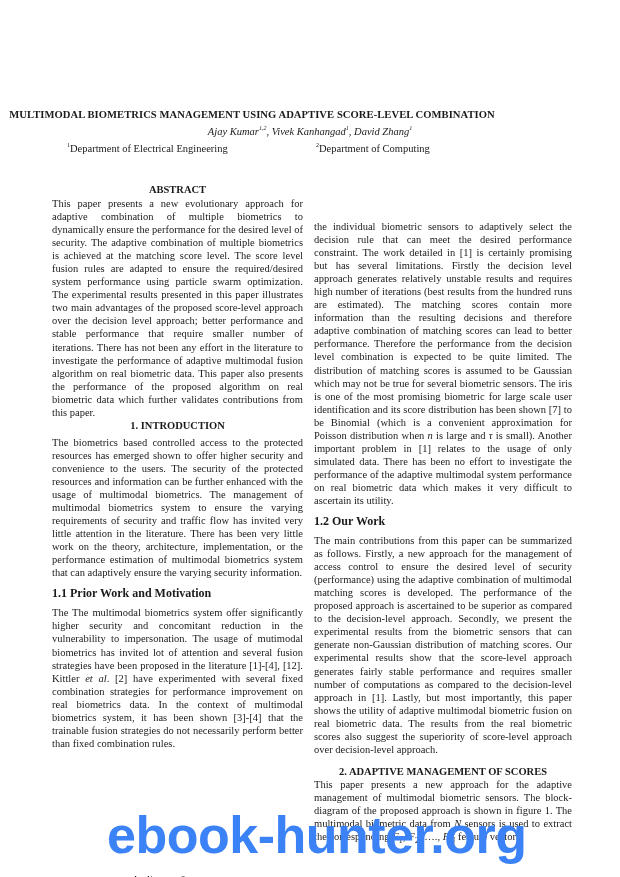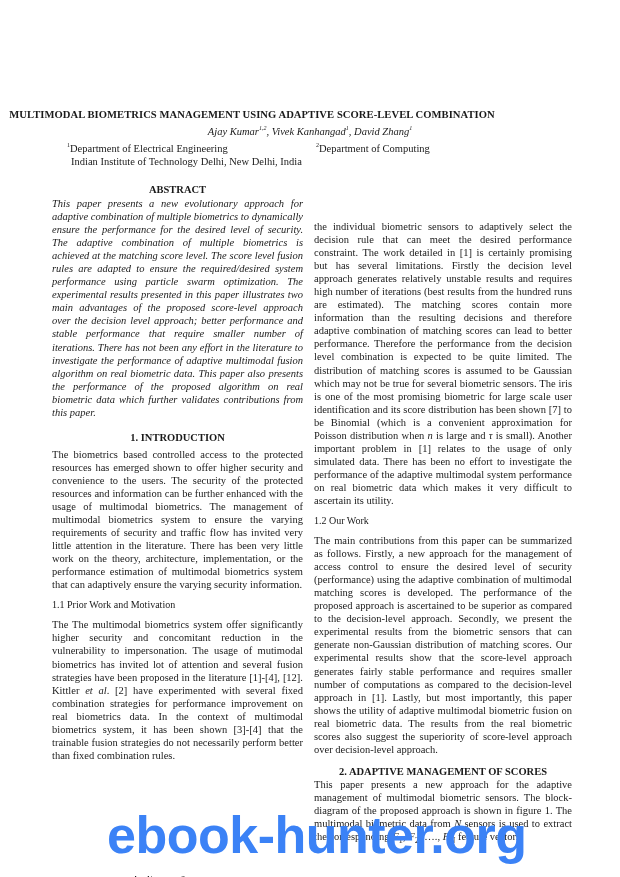--- a/index.html
+++ b/index.html
@@ -20,22 +20,22 @@
   .aff { font-size: 10.5px; line-height: 13px; white-space: nowrap; }
   .aff sup { font-size: 6px; }
   .aff-left { top: 139px; left: 67px; }
   .aff-right { top: 139px; left: 316px; }
   .aff .line2-left { padding-left: 4px; }
   .col { font-size: 10.5px; line-height: 13.05px; text-align: justify; }
   .col-left { top: 183px; left: 52px; width: 251px; }
   .col-right { top: 181px; left: 314px; width: 258px; margin-top: 39px; }
   .col p { margin: 0; }
   .sec-center { text-align: center; font-weight: bold; font-size: 10.5px; margin: 0; }
-  .abstract-text { font-style: italic; }
-  .sub-head { font-weight: normal; font-size: 10px; margin: 0; line-height: 16px; }
+  .abstract-text { }
+  .sub-head { font-weight: bold; font-size: 12px; margin: 0; line-height: 16px; }
   .indent { text-indent: 47px; }
   .footer-isbn {
     top: 827px; left: 55px; font-family: "Liberation Sans", "DejaVu Sans", sans-serif;
     font-size: 9.2px; font-weight: bold; color: #111; white-space: nowrap; margin-top: 48px;
   }
   .watermark {
     top: 805px; left: 107px; font-family: "Liberation Sans", "DejaVu Sans", sans-serif;
     font-size: 52px; font-weight: bold; color: #3b82f6; white-space: nowrap; letter-spacing: -0.5px;
     line-height: 60px;
   }
@@ -47,31 +47,30 @@
 <div class="abs title">MULTIMODAL BIOMETRICS MANAGEMENT USING ADAPTIVE SCORE-LEVEL COMBINATION</div>
 
 <div class="abs authors">
   <span>Ajay Kumar</span><sup>1,2</sup><span>, </span>
   <span>Vivek Kanhangad</span><sup>1</sup><span>, </span>
   <span>David Zhang</span><sup>1</sup>
 </div>
 
 <div class="abs aff aff-left">
   <div><sup>1</sup><span>Department of Electrical Engineering</span></div>
-  <div class="line2-left">Indian Institute of Technology Delhi, New Delhi, India</div>
 </div>
 
 <div class="abs aff aff-right">
   <div><sup>2</sup><span>Department of Computing</span></div>
 </div>
 
 <div class="abs col col-left">
   <p class="sec-center" style="margin-top:0;margin-bottom:0;line-height:14px">ABSTRACT</p>
   <p class="abstract-text">This paper presents a new evolutionary approach for adaptive combination of multiple biometrics to dynamically ensure the performance for the desired level of security. The adaptive combination of multiple biometrics is achieved at the matching score level. The score level fusion rules are adapted to ensure the required/desired system performance using particle swarm optimization. The experimental results presented in this paper illustrates two main advantages of the proposed score-level approach over the decision level approach; better performance and stable performance that require smaller number of iterations. There has not been any effort in the literature to investigate the performance of adaptive multimodal fusion algorithm on real biometric data. This paper also presents the performance of the proposed algorithm on real biometric data which further validates contributions from this paper.</p>
-  <p class="sec-center" style="margin-top:12px;margin-bottom:4px">1. INTRODUCTION</p>
+  <p class="sec-center" style="margin-top:0;margin-bottom:4px">1. INTRODUCTION</p>
   <p>The biometrics based controlled access to the protected resources has emerged shown to offer higher security and convenience to the users. The security of the protected resources and information can be further enhanced with the usage of multimodal biometrics. The management of multimodal biometrics system to ensure the varying requirements of security and traffic flow has invited very little attention in the literature. There has been very little work on the theory, architecture, implementation, or the performance estimation of multimodal biometrics system that can adaptively ensure the varying security information.</p>
   <p class="sub-head" style="margin-top:6px;margin-bottom:5px">1.1 Prior Work and Motivation</p>
   <p><span>The The multimodal biometrics system offer significantly higher security and concomitant reduction in the vulnerability to impersonation. The usage of mutimodal biometrics has invited lot of attention and several fusion strategies have been proposed in the literature [1]-[4], [12]. Kittler </span><i class="it">et al</i><span>. [2] have experimented with several fixed combination strategies for performance improvement on real biometrics data. In the context of multimodal biometrics system, it has been shown [3]-[4] that the trainable fusion strategies do not necessarily perform better than fixed combination rules.</span></p>
 </div>
 
 <div class="abs col col-right">
   <p><span>the individual biometric sensors to adaptively select the decision rule that can meet the desired performance constraint. The work detailed in [1] is certainly promising but has several limitations. Firstly the decision level approach generates relatively unstable results and requires high number of iterations (best results from the hundred runs are estimated). The matching scores contain more information than the resulting decisions and therefore adaptive combination of matching scores can lead to better performance. Therefore the performance from the decision level combination is expected to be quite limited. The distribution of matching scores is assumed to be Gaussian which may not be true for several biometric sensors. The iris is one of the most promising biometric for large scale user identification and its score distribution has been shown [7] to be Binomial (which is a convenient approximation for Poisson distribution when </span><i class="it">n</i><span> is large and </span><i class="it">τ</i><span> is small). Another important problem in [1] relates to the usage of only simulated data. There has been no effort to investigate the performance of the adaptive multimodal system performance on real biometric data which makes it very difficult to ascertain its utility.</span></p>
   <p class="sub-head" style="margin-top:6px;margin-bottom:5px">1.2 Our Work</p>
   <p>The main contributions from this paper can be summarized as follows. Firstly, a new approach for the management of access control to ensure the desired level of security (performance) using the adaptive combination of multimodal matching scores is developed. The performance of the proposed approach is ascertained to be superior as compared to the decision-level approach. Secondly, we present the experimental results from the biometric sensors that can generate non-Gaussian distribution of matching scores. Our experimental results show that the score-level approach generates fairly stable performance and requires smaller number of computations as compared to the decision-level approach in [1]. Lastly, but most importantly, this paper shows the utility of adaptive multimodal biometric fusion on real biometric data. The results from the real biometric scores also suggest the superiority of score-level approach over decision-level approach.</p>
   <p class="sec-center" style="margin-top:9px;margin-bottom:0">2. ADAPTIVE MANAGEMENT OF SCORES</p>

